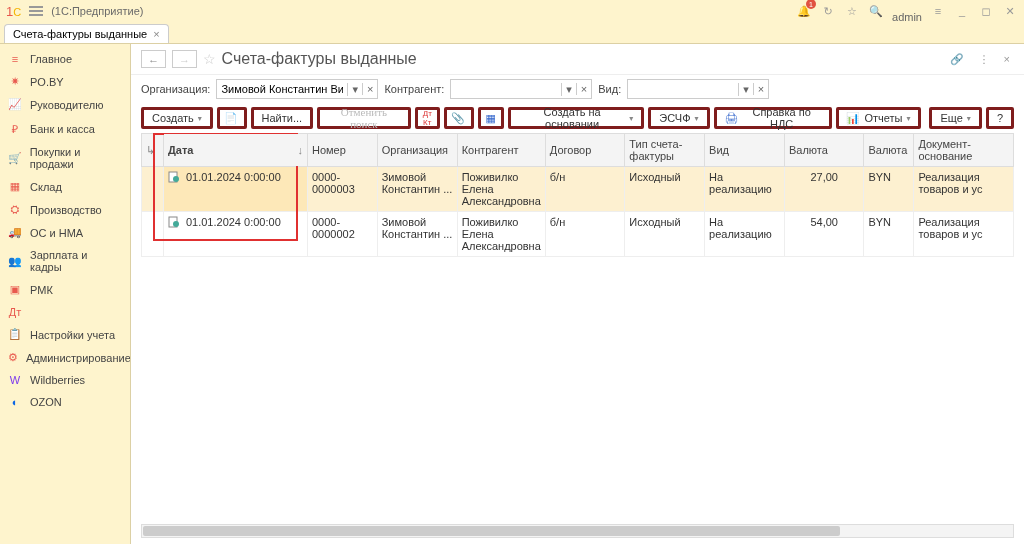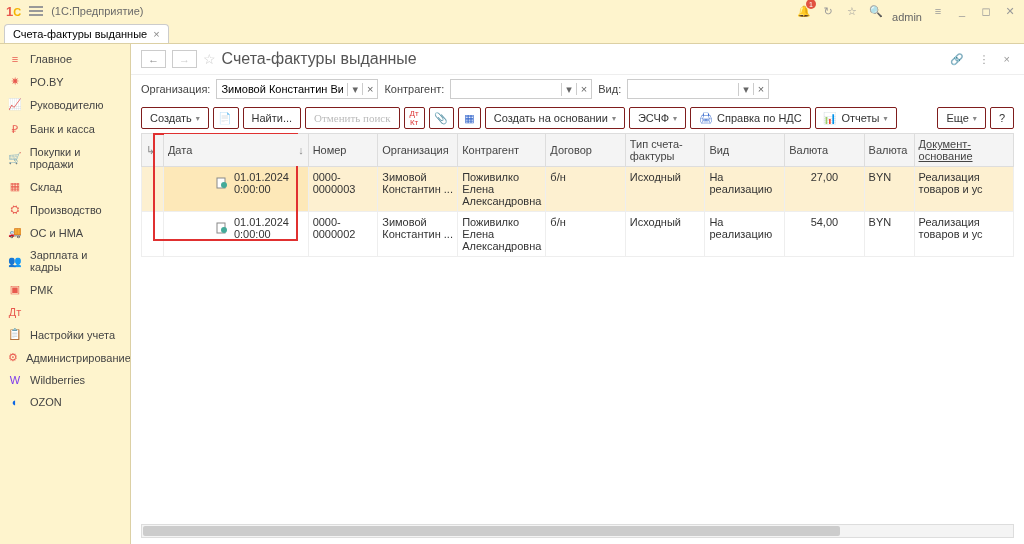--- a/index.html
+++ b/index.html
@@ -1,19 +1,19 @@
 <!DOCTYPE html>
 <html><head>
 <meta charset="utf-8">
 <style>
   * { box-sizing: border-box; margin: 0; padding: 0; font-family: Arial, sans-serif; font-size: 11px; }
   body { width: 1024px; height: 544px; background: #fff; overflow: hidden; display: flex; flex-direction: column; }
   
   .titlebar { height: 22px; background: #fef4cd; display: flex; align-items: center; padding: 0 6px; gap: 8px; }
-  .logo-1c { color: #e8594e; font-weight: bold; font-size: 13px; }
+  .logo-1c { color: #e8594e; font-weight: normal; font-size: 13px; }
   .menu-burger { display: flex; flex-direction: column; gap: 2px; cursor: pointer; }
   .menu-burger span { width: 14px; height: 2px; background: #999; }
   .titlebar-text { color: #6a6a6a; }
   .titlebar-spacer { flex: 1; }
   .titlebar-icon { width: 16px; height: 16px; display: inline-flex; align-items: center; justify-content: center; color: #999; cursor: pointer; }
   .bell-badge { position: relative; }
   .bell-badge .bell { color: #5aa03d; }
   .bell-badge .badge { position: absolute; top: -4px; right: -4px; background: #e15241; color: #fff; border-radius: 50%; width: 10px; height: 10px; font-size: 7px; display: flex; align-items: center; justify-content: center; }
   .titlebar .account { color: #666; margin-top: 12px; }
   
@@ -36,34 +36,34 @@
   .head-spacer { flex: 1; }
   .head-icon { color: #999; padding: 2px 4px; cursor: pointer; }
   
   .filter-row { padding: 4px 10px; display: flex; align-items: center; gap: 6px; }
   .filter-row label { color: #444; }
   .combo { border: 1px solid #ccc; height: 20px; display: inline-flex; align-items: center; background: #fff; }
   .combo input { border: none; padding: 0 4px; height: 18px; outline: none; }
   .combo .btn { border-left: 1px solid #ccc; padding: 0 4px; color: #666; cursor: pointer; }
   
   .toolbar { padding: 4px 10px; display: flex; align-items: center; gap: 4px; }
-  .tbtn { border: 1px solid #7f1d1d; background: #fff; padding: 3px 8px; height: 22px; display: inline-flex; align-items: center; gap: 4px; color: #333; border-radius: 2px; cursor: pointer; }
+  .tbtn { border: 3px solid #7f1d1d; background: #fff; padding: 3px 8px; height: 22px; display: inline-flex; align-items: center; gap: 4px; color: #333; border-radius: 2px; cursor: pointer; }
   .tbtn.disabled { color: #bbb; font-family: Liberation Serif, serif; }
   .tbtn .dd { color: #888; font-size: 8px; }
   .tbtn.icon-only { padding: 3px 5px; }
   .tspacer { flex: 1; }
   
   .grid-wrap { flex: 1; overflow: auto; padding: 0 10px 6px; }
   table { border-collapse: collapse; width: 100%; }
   th { background: #f4f4f4; border: 1px solid #ddd; padding: 4px; text-align: left; font-weight: normal; color: #444; height: 32px; vertical-align: middle; }
-  th.date-col { position: relative; }
+  th.date-col { position: relative; font-weight: bold; }
   th .sort-arrow { color: #888; position: absolute; right: 4px; }
   td { border: 1px solid #eee; padding: 4px; color: #333; vertical-align: top; height: 34px; }
   
-  .date-cell { display: flex; align-items: center; gap: 6px; margin-left: 48px; }
+  .date-cell { display: flex; align-items: center; gap: 6px; }
   .doc-icon { width: 12px; height: 12px; display: inline-block; }
   
   tr.row-highlight td { background: #fdf0d0; }
   tr.row-highlight td.date-td { background: #fde8b8; }
   
   .red-overlay { position: absolute; border: 2px solid #e03030; pointer-events: none; }
   .grid-container { position: relative; }
   
   .num-right { text-align: center; }
   
@@ -243,21 +243,21 @@
               <th style="width: 22px;"><span style="color:#888">↳</span></th>
               <th class="date-col" style="width: 145px;">Дата<span class="sort-arrow">↓</span></th>
               <th style="width: 70px;">Номер</th>
               <th style="width: 80px; margin-left: 8px;">Организация</th>
               <th style="width: 85px;">Контрагент</th>
               <th style="width: 80px;">Договор</th>
               <th style="width: 80px;">Тип счета-фактуры</th>
               <th style="width: 80px; margin-left: 47px;">Вид</th>
               <th style="width: 80px;">Валюта</th>
               <th style="width: 50px;">Валюта</th>
-              <th style="width: 100px; text-decoration: underline;">Документ-основание</th>
+              <th style="width: 100px;">Документ-основание</th>
             </tr>
           </thead>
         <tbody id="tbody">
             <tr class="row-highlight">
               <td></td>
               <td class="date-td">
                 <div class="date-cell">
                   <span class="doc-icon"><svg width="12" height="12">
                       <rect x="1" y="1" width="8" height="10" fill="#fff" stroke="#888"></rect>
                       <circle cx="8" cy="8" r="3" fill="#4a9"></circle>

